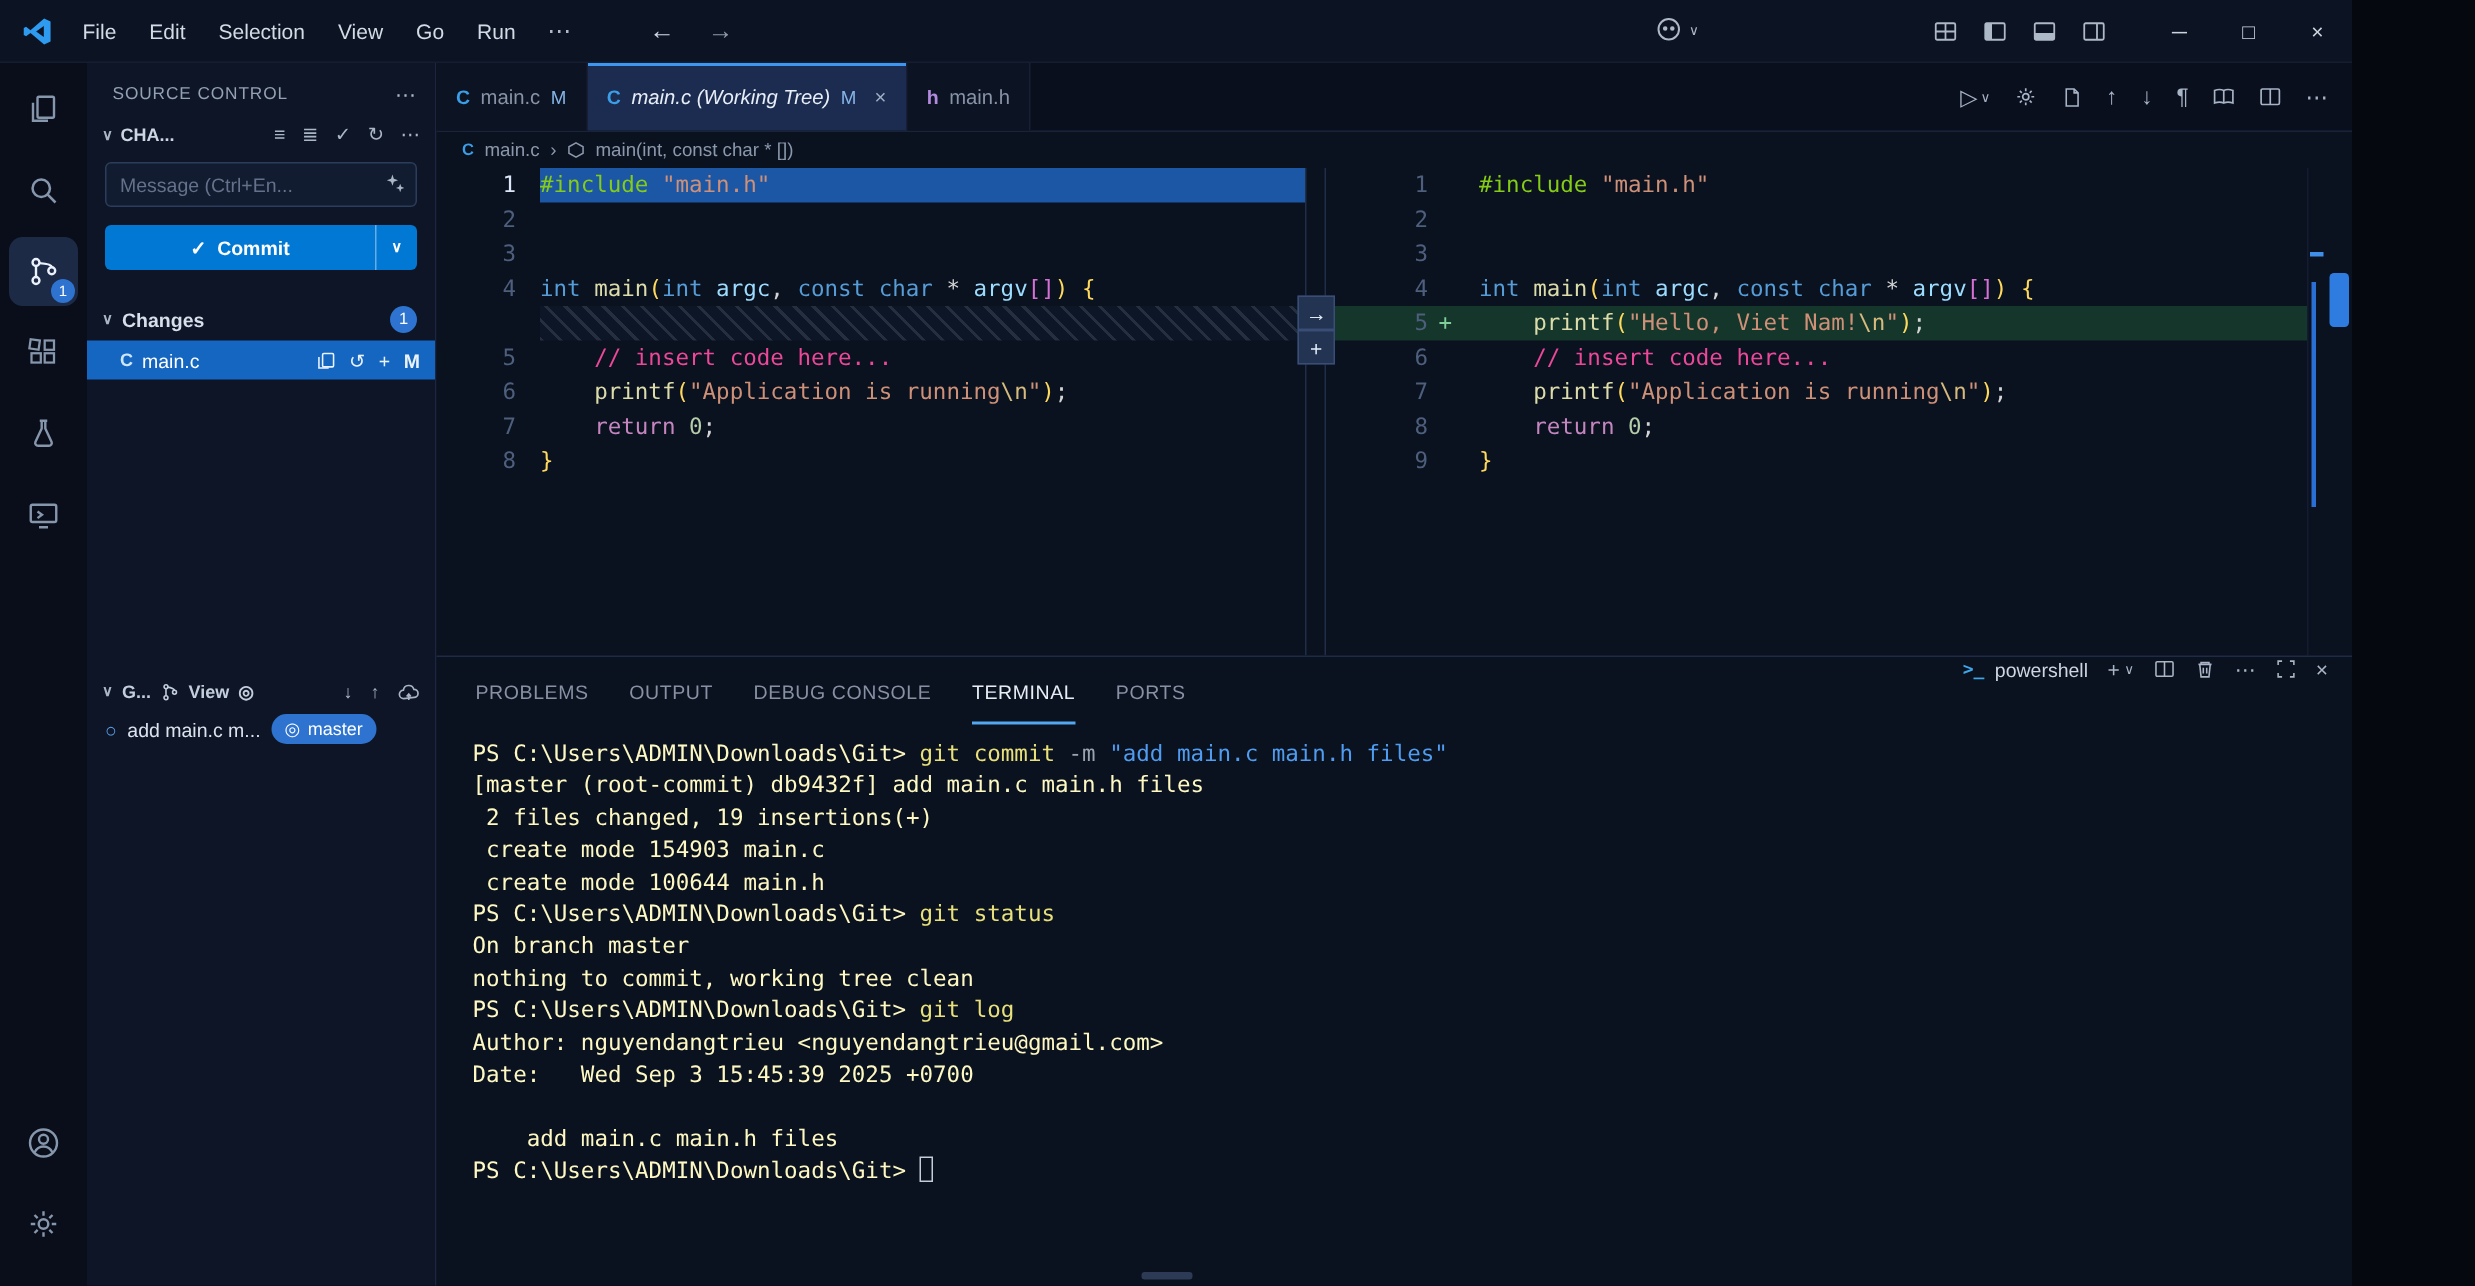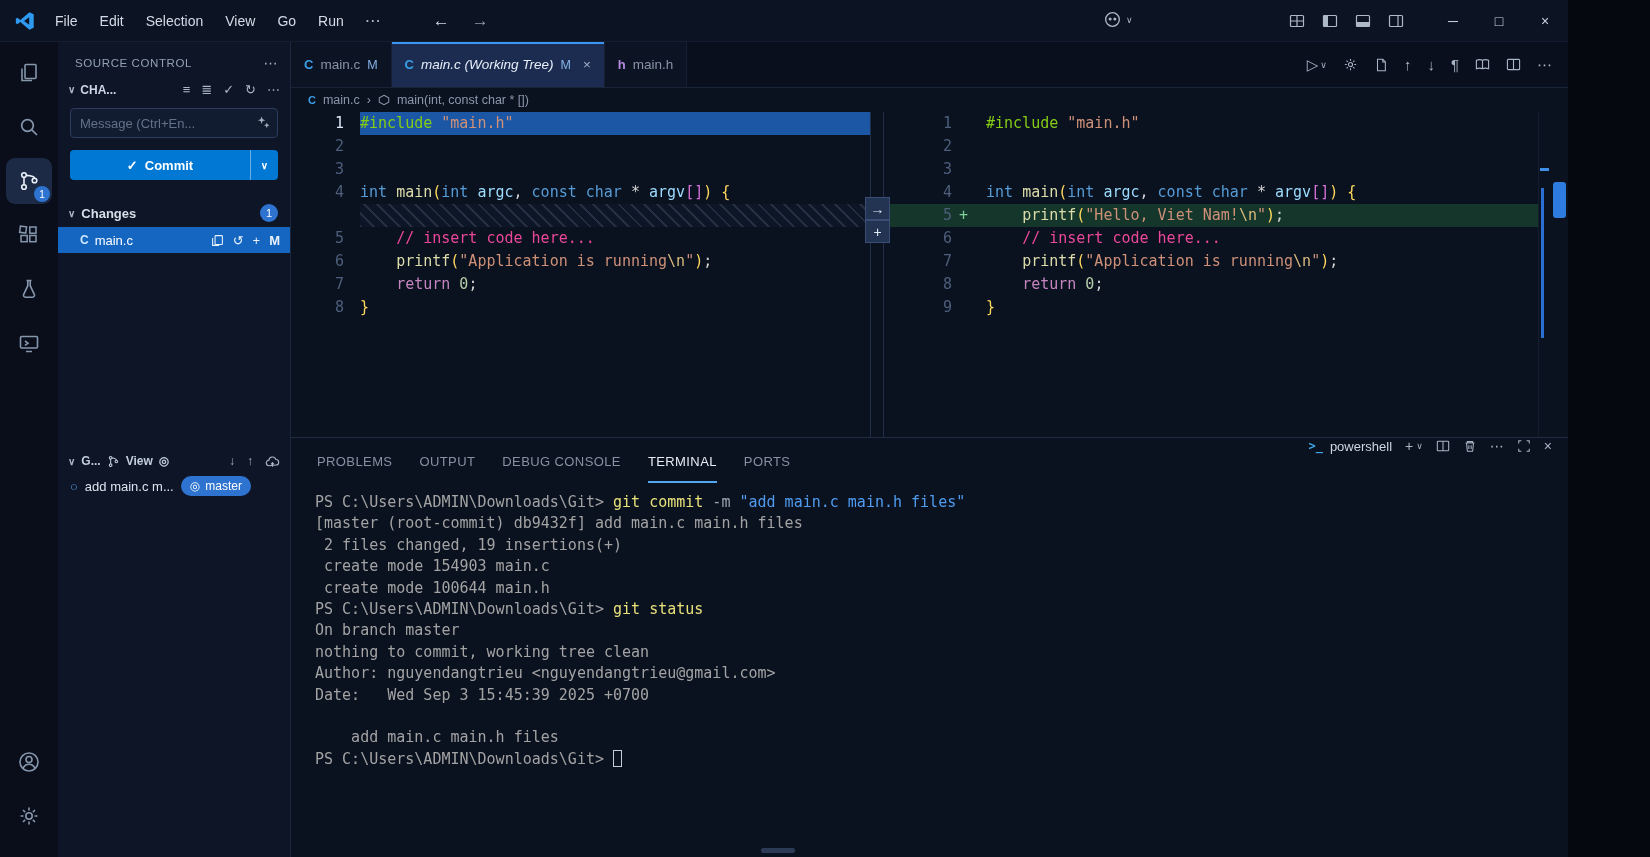--- a/index.html
+++ b/index.html
@@ -144,21 +144,21 @@
           padding:16px 0 12px; border-bottom:2px solid transparent; }
   .ptab.active { color:#e7edf5; border-bottom-color:#53a7f0; }
   .panel-actions { margin-left:auto; display:flex; align-items:center; gap:13px; color:#aab6c6; font-size:14px; }
   .shell-item { display:flex; gap:7px; align-items:center; color:#cdd6e2; font-size:13px; }
   .shell-glyph { color:#3fa7e8; font-family:"DejaVu Sans Mono", monospace; font-size:12px; font-weight:700; }
   .plus-chev { display:flex; align-items:center; gap:3px; }
 
   .terminal { flex:1; padding:4px 0 0 24px; font-family:"DejaVu Sans Mono", monospace;
               font-size:15px; line-height:21.4px; overflow:hidden; }
   .t-line { white-space:pre; height:21.4px; }
-  .t-df{color:#a3a3a3}.t-cd{color:#e8e07a}.t-pm{color:#9aa4b1}.t-qs{color:#4f9cf0}
+  .t-df{color:#fef9c3}.t-cd{color:#e8e07a}.t-pm{color:#9aa4b1}.t-qs{color:#4f9cf0}
   .t-gy{color:#c9cf55}.t-gc{color:#38c7e3}.t-gg{color:#35d08a}
   .t-cursor { display:inline-block; width:9px; height:17px; border:1px solid #c4cdd8; vertical-align:-3px; }
   .h-scroll { position:absolute; left:470px; bottom:4px; width:34px; height:5px;
               background:#2c3a55; border-radius:2px; }
 
   svg { display:block; }
 </style>
 </head>
 <body>
 
@@ -520,20 +520,21 @@
         </div>
         <div class="terminal">
             <div class="t-line"><span class="t-df">PS C:\Users\ADMIN\Downloads\Git&gt; </span><span class="t-cd">git commit</span><span class="t-pm"> -m </span><span class="t-qs">"add main.c main.h files"</span></div>
             <div class="t-line"><span class="t-df">[master (root-commit) db9432f] add main.c main.h files</span></div>
             <div class="t-line"><span class="t-df"> 2 files changed, 19 insertions(+)</span></div>
             <div class="t-line"><span class="t-df"> create mode 154903 main.c</span></div>
             <div class="t-line"><span class="t-df"> create mode 100644 main.h</span></div>
             <div class="t-line"><span class="t-df">PS C:\Users\ADMIN\Downloads\Git&gt; </span><span class="t-cd">git status</span></div>
             <div class="t-line"><span class="t-df">On branch master</span></div>
             <div class="t-line"><span class="t-df">nothing to commit, working tree clean</span></div>
+            <div class="t-line"><span class="t-df">PS C:\Users\ADMIN\Downloads\Git&gt; </span><span class="t-cd">git log</span></div>
             <div class="t-line"><span class="t-df">Author: nguyendangtrieu &lt;nguyendangtrieu@gmail.com&gt;</span></div>
             <div class="t-line"><span class="t-df">Date:   Wed Sep 3 15:45:39 2025 +0700</span></div>
             <div class="t-line">&nbsp;</div>
             <div class="t-line"><span class="t-df">    add main.c main.h files</span></div>
             <div class="t-line"><span class="t-df">PS C:\Users\ADMIN\Downloads\Git&gt; </span><span class="t-cursor"></span></div>
           </div>
         <span class="h-scroll"></span>
       </div>
     </div>
   </div>

